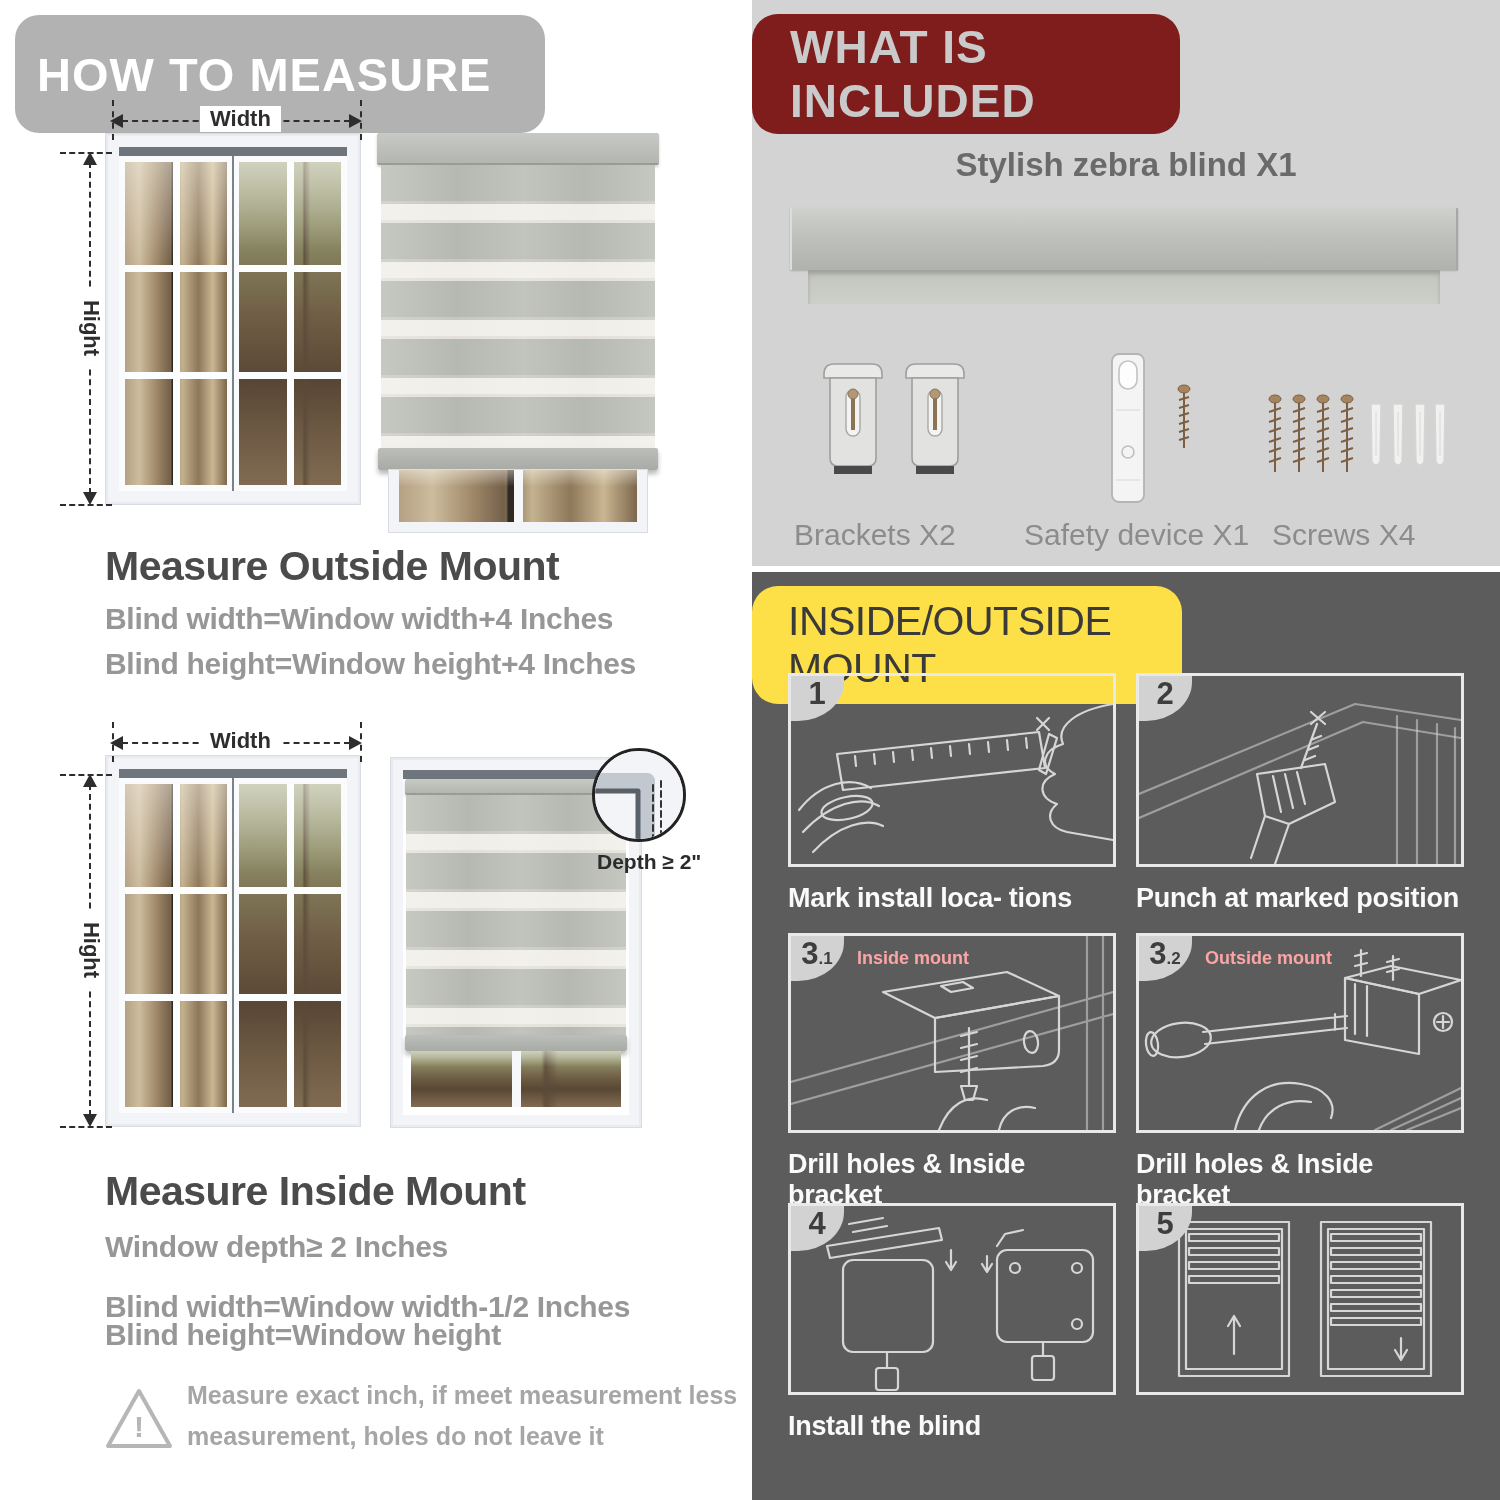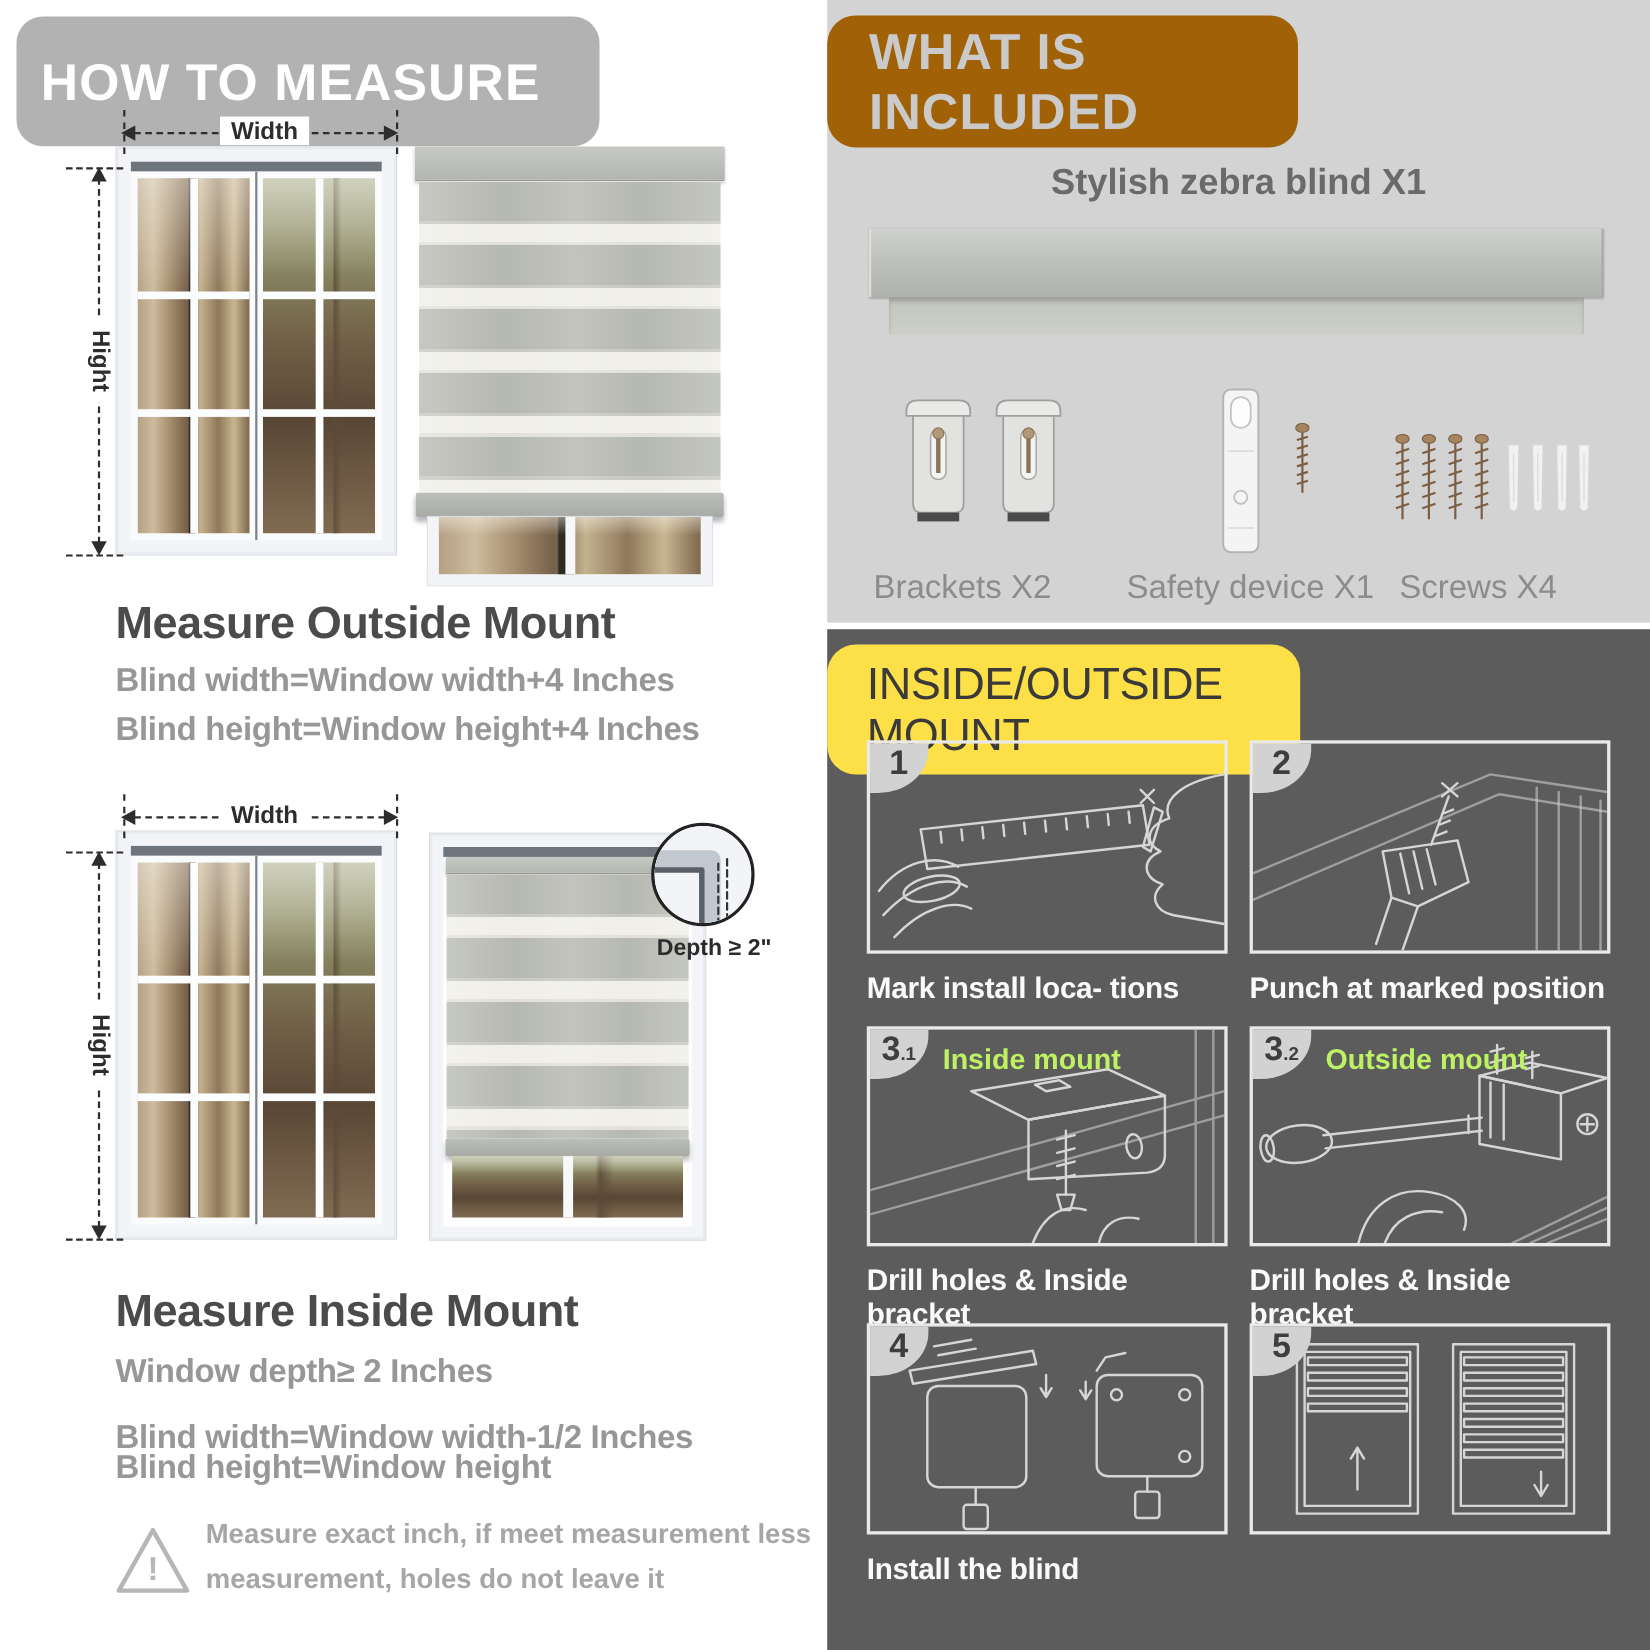--- a/index.html
+++ b/index.html
@@ -59,21 +59,21 @@
   
   .depth-circle{position:absolute;width:94px;height:94px;border-radius:50%;border:3px solid #232323;
                 background:#fdfdfd;overflow:hidden;z-index:5;}
   .depth-label{position:absolute;color:#2b2b2b;font-size:21px;font-weight:bold;z-index:5;}
 
   
   .warn-text{position:absolute;color:#a6a6a6;font-size:25px;font-weight:bold;line-height:1.62;}
 
   
   .rt-panel{position:absolute;left:752px;top:0;width:748px;height:566px;background:#d3d3d3;}
-  .rt-header{position:absolute;left:0;top:14px;width:428px;height:120px;background:#a16207;
+  .rt-header{position:absolute;left:0;top:14px;width:428px;height:120px;background:#7f1d1d;
              border-radius:26px;color:#cacaca;font-size:46px;font-weight:bold;letter-spacing:1px;
              display:flex;align-items:center;padding-left:38px;}
   .rt-blind-label{position:absolute;left:0;width:748px;top:146px;text-align:center;color:#6a6a6a;
                   font-size:33px;font-weight:bold;}
   .bar-main{position:absolute;left:38px;top:208px;width:668px;height:62px;border-radius:1px;
             background:linear-gradient(180deg,#cfd1cd 0%,#bfc1bd 45%,#b0b2ae 100%);
             box-shadow:inset 2px 0 0 #dcded9,inset -2px 0 0 #a6a8a4,0 1px 2px rgba(0,0,0,.2);}
   .bar-fabric{position:absolute;left:56px;top:270px;width:632px;height:34px;
               background:linear-gradient(180deg,#c2c4be 0%,#cdcfc9 100%);
               box-shadow:inset 0 4px 4px rgba(0,0,0,.18);}
@@ -84,21 +84,21 @@
   .rb-header{position:absolute;left:0;top:14px;width:430px;height:118px;background:#fde047;
              border-radius:26px;color:#3a3a3a;font-size:41px;font-weight:normal;letter-spacing:-.5px;
              display:flex;align-items:center;padding-left:36px;}
   .step{position:absolute;width:328px;}
   .step-box{position:relative;width:328px;border:3px solid #e9e9e9;overflow:hidden;}
   .badge{position:absolute;left:-1px;top:-1px;width:54px;height:46px;background:#d2d2d2;
          border-radius:0 0 85% 0;color:#3e3e3e;font-weight:bold;z-index:2;
          display:flex;align-items:flex-start;justify-content:center;padding-top:2px;}
   .badge .num{font-size:31px;line-height:1.1;}
   .badge .sub{font-size:17px;margin-top:12px;}
-  .step-title{position:absolute;left:66px;top:12px;color:#bef264;font-size:26px;font-weight:bold;z-index:2;}
+  .step-title{position:absolute;left:66px;top:12px;color:#fca5a5;font-size:18px;font-weight:bold;z-index:2;}
   .step-caption{margin-top:16px;color:#fafafa;font-size:27px;font-weight:bold;letter-spacing:-.3px;}
   .art{display:block;}
   .art path,.art line,.art rect,.art circle,.art ellipse,.art polyline{
       fill:none;stroke:#d6d6d6;stroke-width:2.2;stroke-linecap:round;stroke-linejoin:round;}
   .art .fill{fill:#cfcfcf;stroke:none;}
   .art .faint{stroke-opacity:.55;}
 </style>
 </head>
 <body>
 

